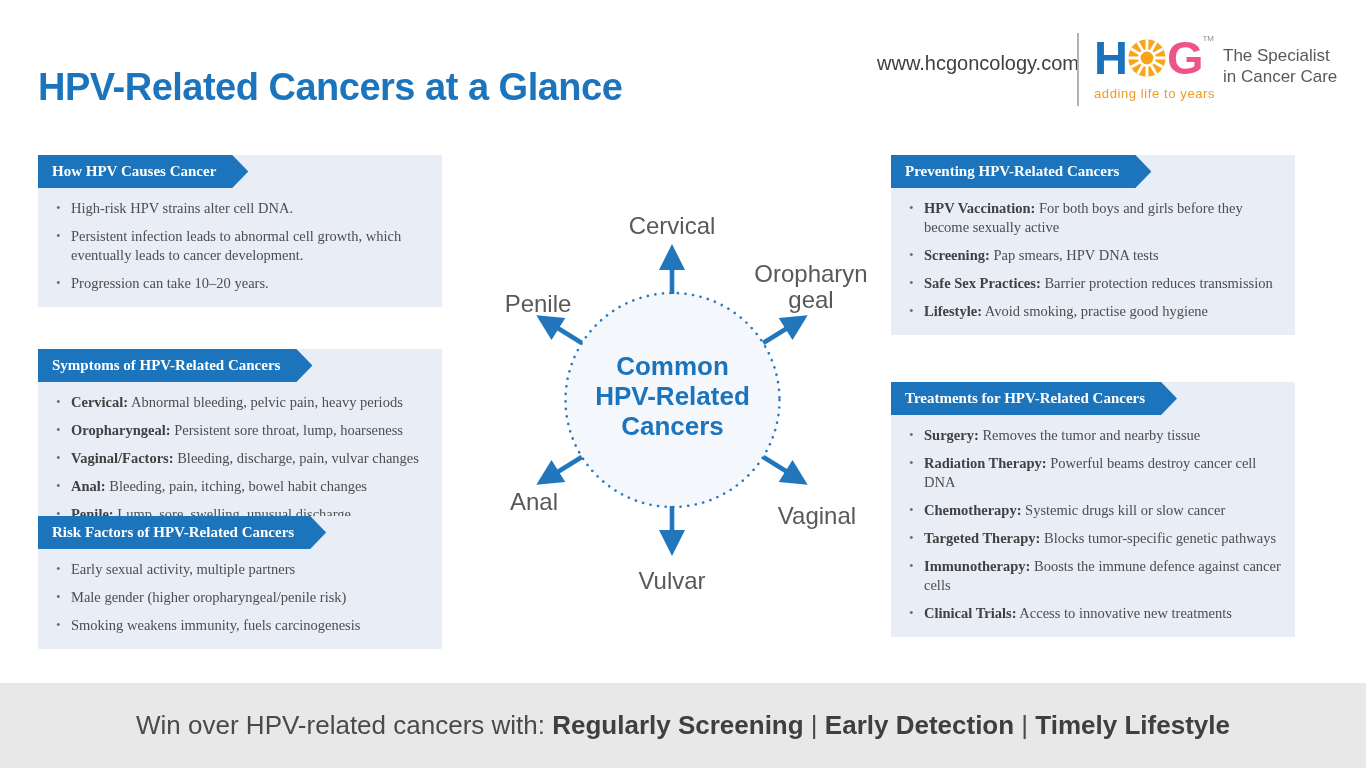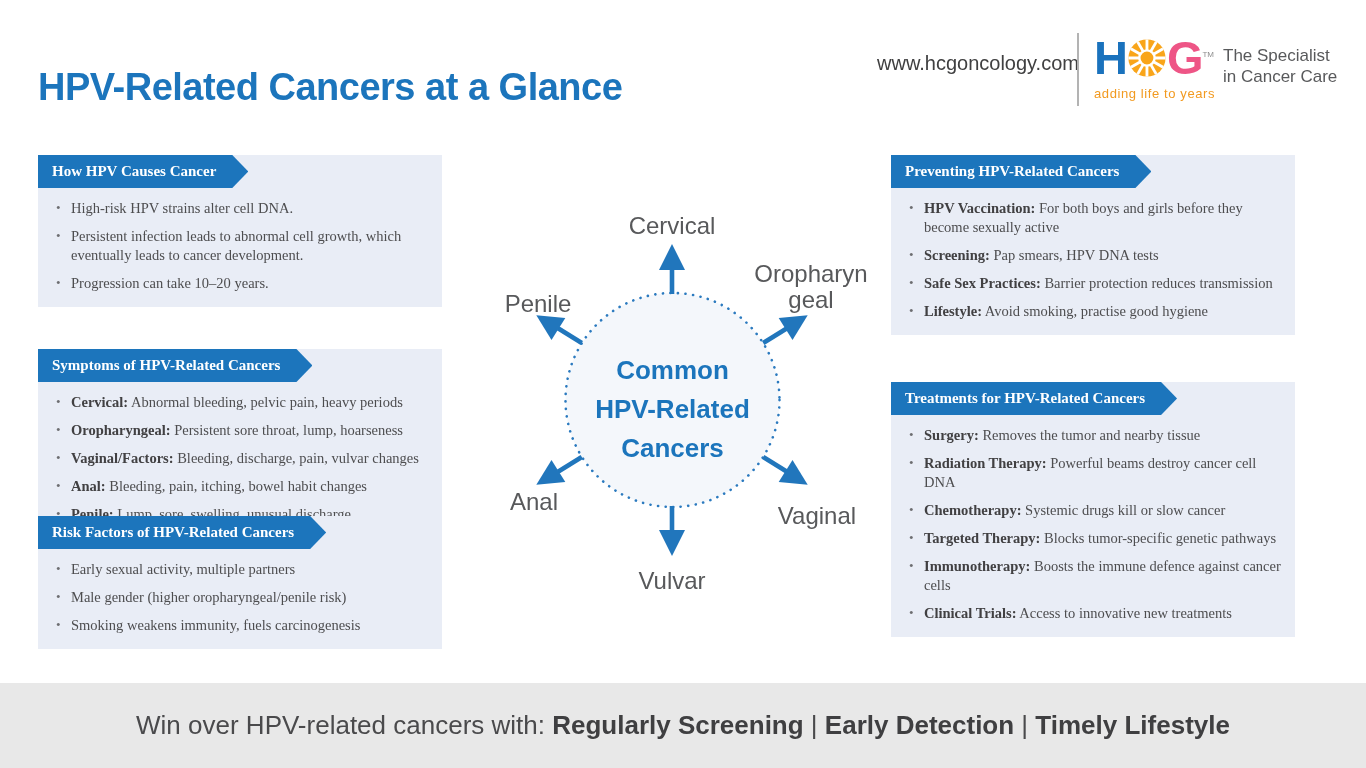--- a/index.html
+++ b/index.html
@@ -25,21 +25,21 @@
   .vdiv {
     position: absolute; left: 1077px; top: 33px;
     width: 2px; height: 73px; background: #b3b3b3;
   }
   .logo { position: absolute; left: 1094px; top: 32px; width: 120px; text-align: center; }
   .logo-row { display: flex; align-items: center; justify-content: center; height: 52px; }
   .logo-letter { font-size: 47px; font-weight: 800; line-height: 44px; letter-spacing: -1px; }
   .logo-h { color: #1a72bd; }
   .logo-g { color: #ee5586; }
   .logo-sun { margin: 0 -1px; display: block; }
-  .logo-tm { font-size: 8px; color: #8d8d8d; align-self: flex-start; margin-top: 18px; }
+  .logo-tm { font-size: 8px; color: #8d8d8d; align-self: flex-start; margin-top: 2px; }
   .logo-tagline {
     font-size: 13px; color: #f29a20; margin-top: 2px;
     letter-spacing: 0.6px; white-space: nowrap;
   }
   .brand-subtitle {
     position: absolute; left: 1223px; top: 45px;
     font-size: 17px; color: #58595b; line-height: 21px;
   }
 
   
@@ -63,21 +63,21 @@
   ul.bullets li:first-child { margin-top: 3px; }
   .dot { position: absolute; left: 2px; top: -1px; color: #6d6e71; }
   .dot::before { content: "\2022"; font-size: 13px; }
   .lead { font-weight: bold; color: #414042; }
 
   
   .diagram-svg { position: absolute; left: 0; top: 0; pointer-events: none; }
   .center-label {
     position: absolute; left: 565px; top: 351px; width: 215px;
     text-align: center; font-size: 26px; font-weight: bold; color: #1c75bc;
-    line-height: 39px; white-space: pre-line;
+    line-height: 30px; white-space: pre-line;
   }
   .node {
     position: absolute; transform: translate(-50%, -50%);
     font-size: 24px; color: #58595b; text-align: center;
     line-height: 26px; white-space: pre-line;
   }
   .node-cervical      { left: 672px; top: 226px; }
   .node-oropharyngeal { left: 811px; top: 287px; }
   .node-penile        { left: 538px; top: 304px; }
   .node-vaginal       { left: 817px; top: 516px; }

